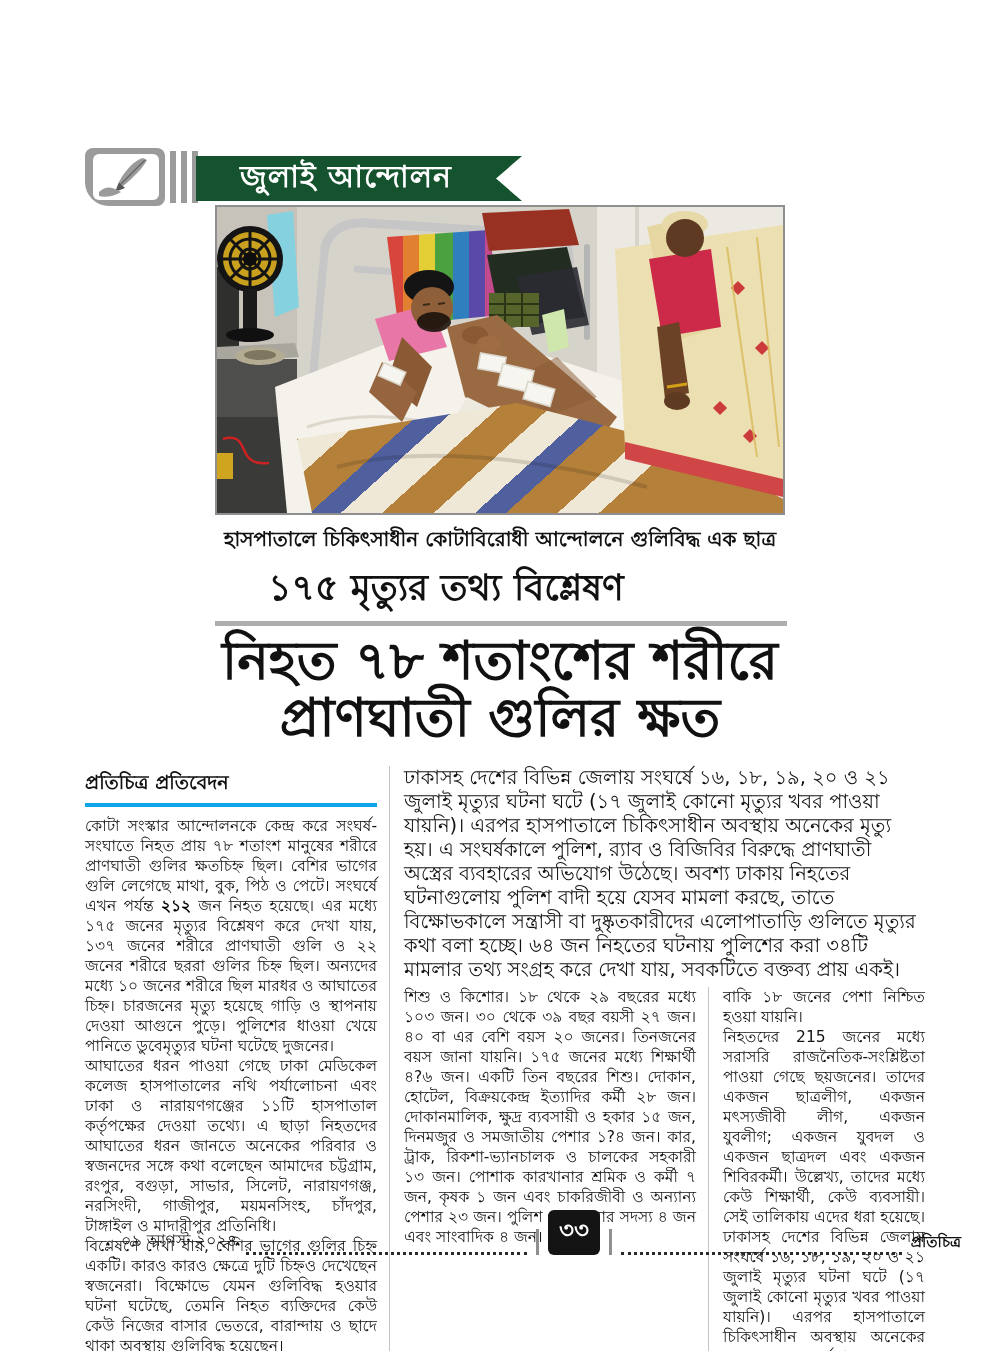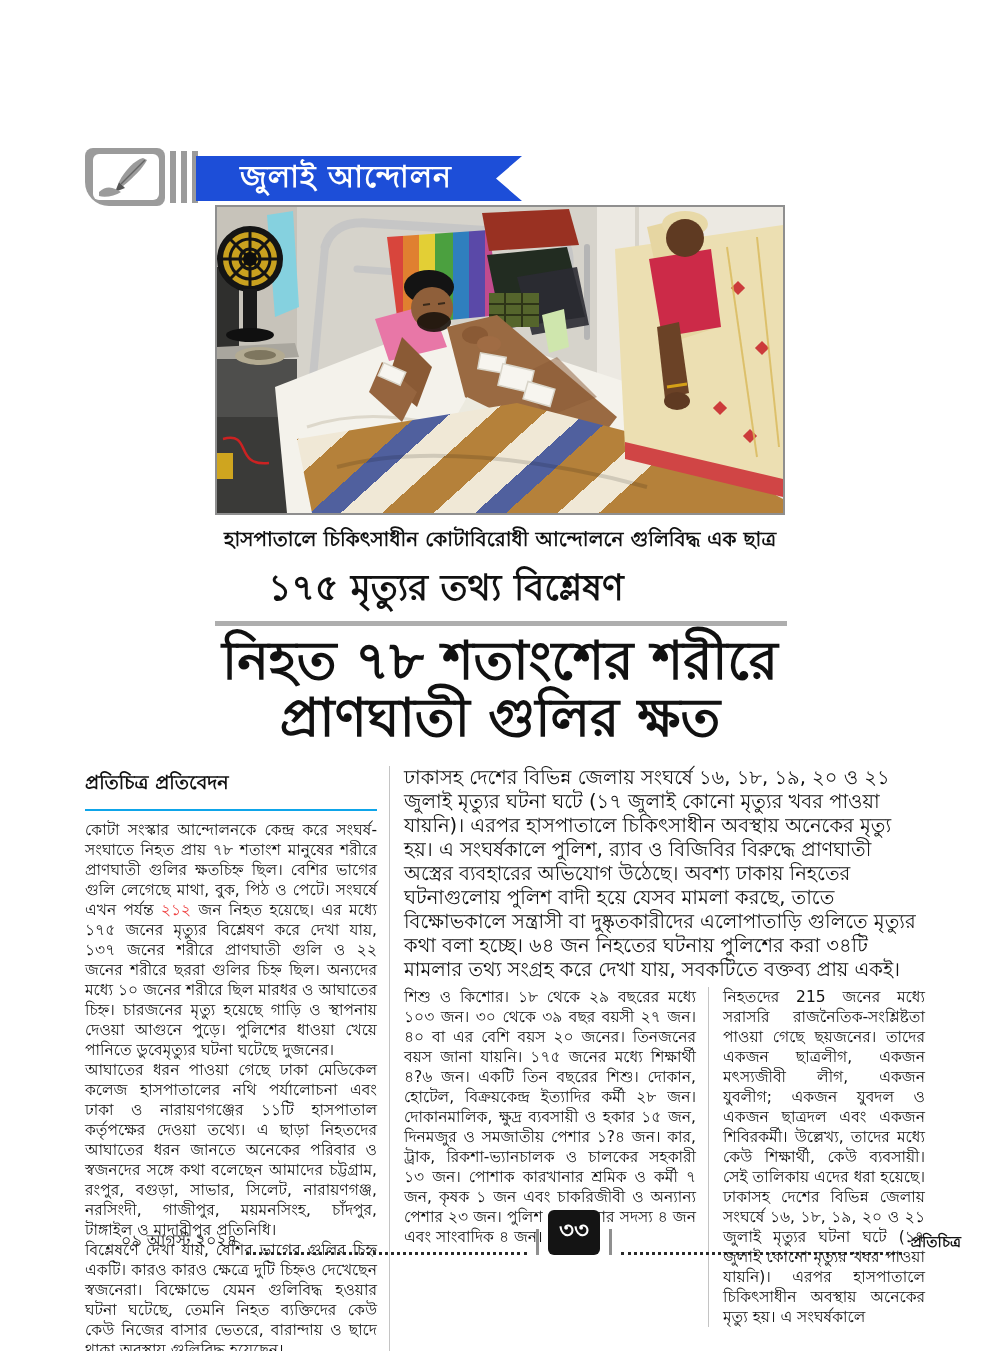--- a/index.html
+++ b/index.html
@@ -4,21 +4,21 @@
 <style>
   html,body{margin:0;padding:0;background:#888;}
   .page{position:relative;width:1000px;height:1351px;background:#ffffff;margin:0 auto;
         font-family:"DejaVu Sans","Liberation Sans",sans-serif;color:#111;overflow:hidden;}
 
   
   .hdr-icon{position:absolute;left:85px;top:148px;width:80px;height:58px;background:#9b9b9b;
             border-radius:8px 8px 8px 24px;}
   .hdr-bars{position:absolute;left:170px;top:151px;display:flex;gap:5px;}
   .hdr-bars span{display:block;width:6px;height:52px;background:#9b9b9b;}
-  .hdr-banner{position:absolute;left:196px;top:156px;width:326px;height:45px;background:#1d4ed8;
+  .hdr-banner{position:absolute;left:196px;top:156px;width:326px;height:45px;background:#14532d;
               clip-path:polygon(0 0,100% 0,calc(100% - 26px) 50%,100% 100%,0 100%);
               display:flex;align-items:center;justify-content:center;padding-right:26px;box-sizing:border-box;}
   .hdr-banner span{color:#fff;font-weight:bold;font-size:30px;letter-spacing:1px;}
 
   
   .photo{position:absolute;left:215px;top:205px;width:570px;height:310px;border:2px solid #8f8f8f;
          box-sizing:border-box;background:#d9d6cf;}
   .photo svg{display:block;width:100%;height:100%;}
   .caption{position:absolute;left:215px;top:524px;width:570px;text-align:center;
            font-weight:bold;font-size:20px;}
@@ -27,24 +27,24 @@
   .kicker{position:absolute;left:0;top:560px;width:892px;text-align:center;
           font-size:36px;font-weight:bold;}
   .head-rule{position:absolute;left:215px;top:621px;width:572px;height:5px;background:#aeaeae;}
   .headline{position:absolute;left:0;top:632px;width:1000px;text-align:center;
             font-weight:bold;font-size:53px;line-height:57px;}
 
   
   .body-wrap{position:absolute;left:85px;top:766px;width:840px;display:flex;}
   .col-left{width:292px;flex:none;padding-right:12px;border-right:1px solid #c4c4c4;}
   .col-main{flex:1;padding-left:14px;}
-  .byline{font-size:19px;font-weight:bold;padding:2px 0 9px 0;border-bottom:2px solid #0ea5e9;
+  .byline{font-size:19px;font-weight:bold;padding:2px 0 3px 0;border-bottom:4px solid #0ea5e9;
           margin-bottom:9px;}
   .col-left p{margin:0;font-size:15.5px;line-height:20px;text-align:justify;}
-  .num-hl{color:#ef4444;font-weight:normal;}
+  .num-hl{color:#000000;font-weight:bold;}
   .lead{margin:0;font-size:19.5px;line-height:24px;text-align:left;}
   .subcols{display:flex;margin-top:5px;}
   .sub-mid{width:292px;flex:none;padding-right:12px;border-right:1px solid #c4c4c4;}
   .sub-right{flex:1;padding-left:14px;}
   .subcols p{margin:0;font-size:15.5px;line-height:20px;text-align:justify;}
 
   
   .footer{position:absolute;left:85px;top:1210px;width:840px;display:flex;align-items:flex-end;gap:9px;margin-left:36px;}
   .f-date{font-size:16px;white-space:nowrap;}
   .f-brand{font-size:15px;font-weight:bold;white-space:nowrap;}
@@ -248,20 +248,21 @@
       <p>বিশ্লেষণে দেখা যায়, বেশির ভাগের গুলির চিহ্ন একটি। কারও কারও ক্ষেত্রে দুটি চিহ্নও দেখেছেন স্বজনেরা। বিক্ষোভে যেমন গুলিবিদ্ধ হওয়ার ঘটনা ঘটেছে, তেমনি নিহত ব্যক্তিদের কেউ কেউ নিজের বাসার ভেতরে, বারান্দায় ও ছাদে থাকা অবস্থায় গুলিবিদ্ধ হয়েছেন।</p>
 
     </div>
     <div class="col-main">
       <p class="lead">ঢাকাসহ দেশের বিভিন্ন জেলায় সংঘর্ষে ১৬, ১৮, ১৯, ২০ ও ২১ জুলাই মৃত্যুর ঘটনা ঘটে (১৭ জুলাই কোনো মৃত্যুর খবর পাওয়া যায়নি)। এরপর হাসপাতালে চিকিৎসাধীন অবস্থায় অনেকের মৃত্যু হয়। এ সংঘর্ষকালে পুলিশ, র‍্যাব ও বিজিবির বিরুদ্ধে প্রাণঘাতী অস্ত্রের ব্যবহারের অভিযোগ উঠেছে। অবশ্য ঢাকায় নিহতের ঘটনাগুলোয় পুলিশ বাদী হয়ে যেসব মামলা করছে, তাতে বিক্ষোভকালে সন্ত্রাসী বা দুষ্কৃতকারীদের এলোপাতাড়ি গুলিতে মৃত্যুর কথা বলা হচ্ছে। ৬৪ জন নিহতের ঘটনায় পুলিশের করা ৩৪টি মামলার তথ্য সংগ্রহ করে দেখা যায়, সবকটিতে বক্তব্য প্রায় একই।</p>
       <div class="subcols">
         <div class="sub-mid">
           <p>শিশু ও কিশোর। ১৮ থেকে ২৯ বছরের মধ্যে ১০৩ জন। ৩০ থেকে ৩৯ বছর বয়সী ২৭ জন। ৪০ বা এর বেশি বয়স ২০ জনের। তিনজনের বয়স জানা যায়নি। ১৭৫ জনের মধ্যে শিক্ষার্থী ৪?৬ জন। একটি তিন বছরের শিশু। দোকান, হোটেল, বিক্রয়কেন্দ্র ইত্যাদির কর্মী ২৮ জন। দোকানমালিক, ক্ষুদ্র ব্যবসায়ী ও হকার ১৫ জন, দিনমজুর ও সমজাতীয় পেশার ১?৪ জন। কার, ট্রাক, রিকশা-ভ্যানচালক ও চালকের সহকারী ১৩ জন। পোশাক কারখানার শ্রমিক ও কর্মী ৭ জন, কৃষক ১ জন এবং চাকরিজীবী ও অন্যান্য পেশার ২৩ জন। পুলিশ ও আনসার সদস্য ৪ জন এবং সাংবাদিক ৪ জন।</p>
         </div>
         <div class="sub-right">
+          <p>বাকি ১৮ জনের পেশা নিশ্চিত হওয়া যায়নি।</p>
           <p>নিহতদের 215 জনের মধ্যে সরাসরি রাজনৈতিক-সংশ্লিষ্টতা পাওয়া গেছে ছয়জনের। তাদের একজন ছাত্রলীগ, একজন মৎস্যজীবী লীগ, একজন যুবলীগ; একজন যুবদল ও একজন ছাত্রদল এবং একজন শিবিরকর্মী। উল্লেখ্য, তাদের মধ্যে কেউ শিক্ষার্থী, কেউ ব্যবসায়ী। সেই তালিকায় এদের ধরা হয়েছে।</p>
           <p>ঢাকাসহ দেশের বিভিন্ন জেলায় সংঘর্ষে ১৬, ১৮, ১৯, ২০ ও ২১ জুলাই মৃত্যুর ঘটনা ঘটে (১৭ জুলাই কোনো মৃত্যুর খবর পাওয়া যায়নি)। এরপর হাসপাতালে চিকিৎসাধীন অবস্থায় অনেকের মৃত্যু হয়। এ সংঘর্ষকালে</p>
         </div>
       </div>
     </div>
   </section>
 
   <footer class="footer">
     <span class="f-date">০৯ আগস্ট ২০২৪</span>
     <div class="leader"></div>

